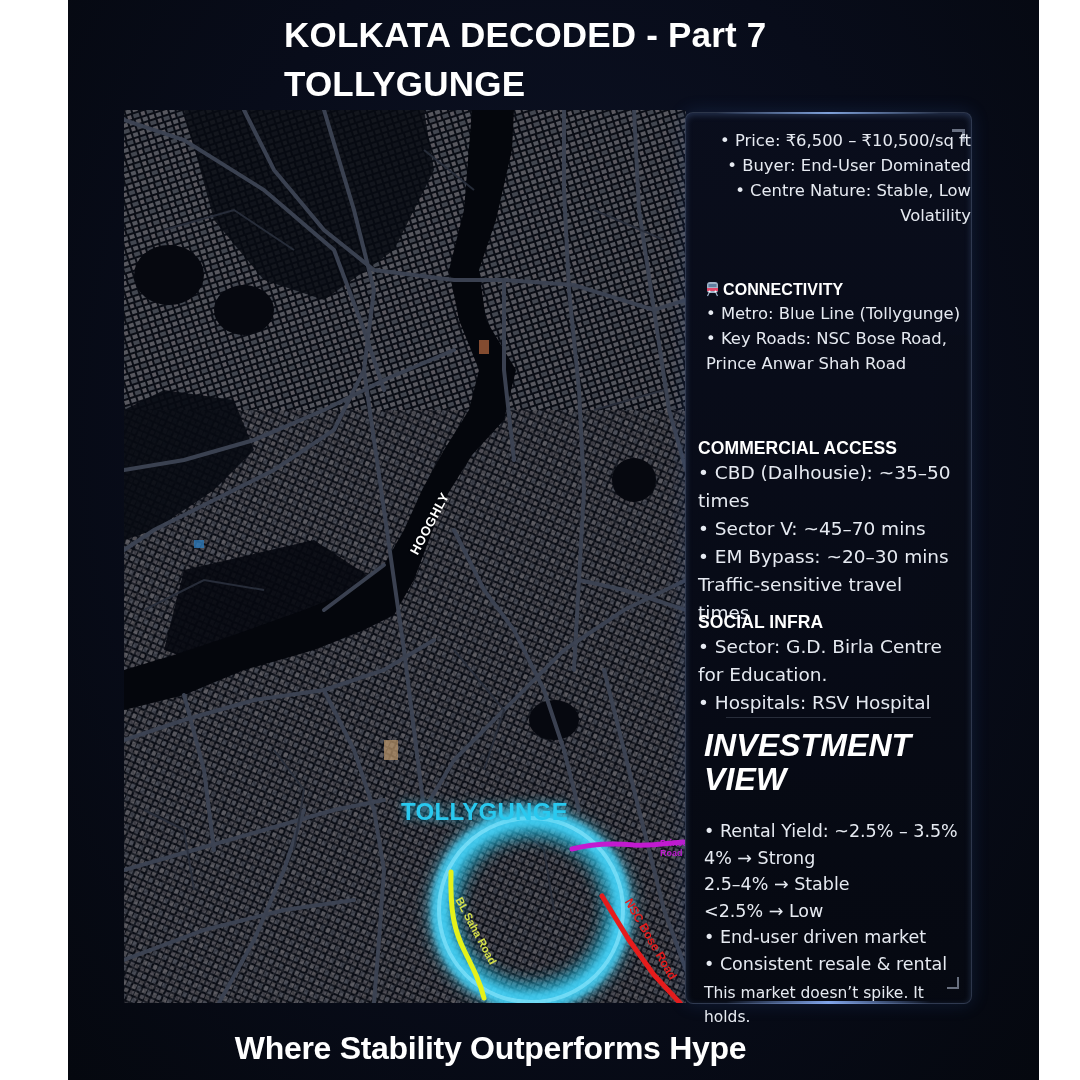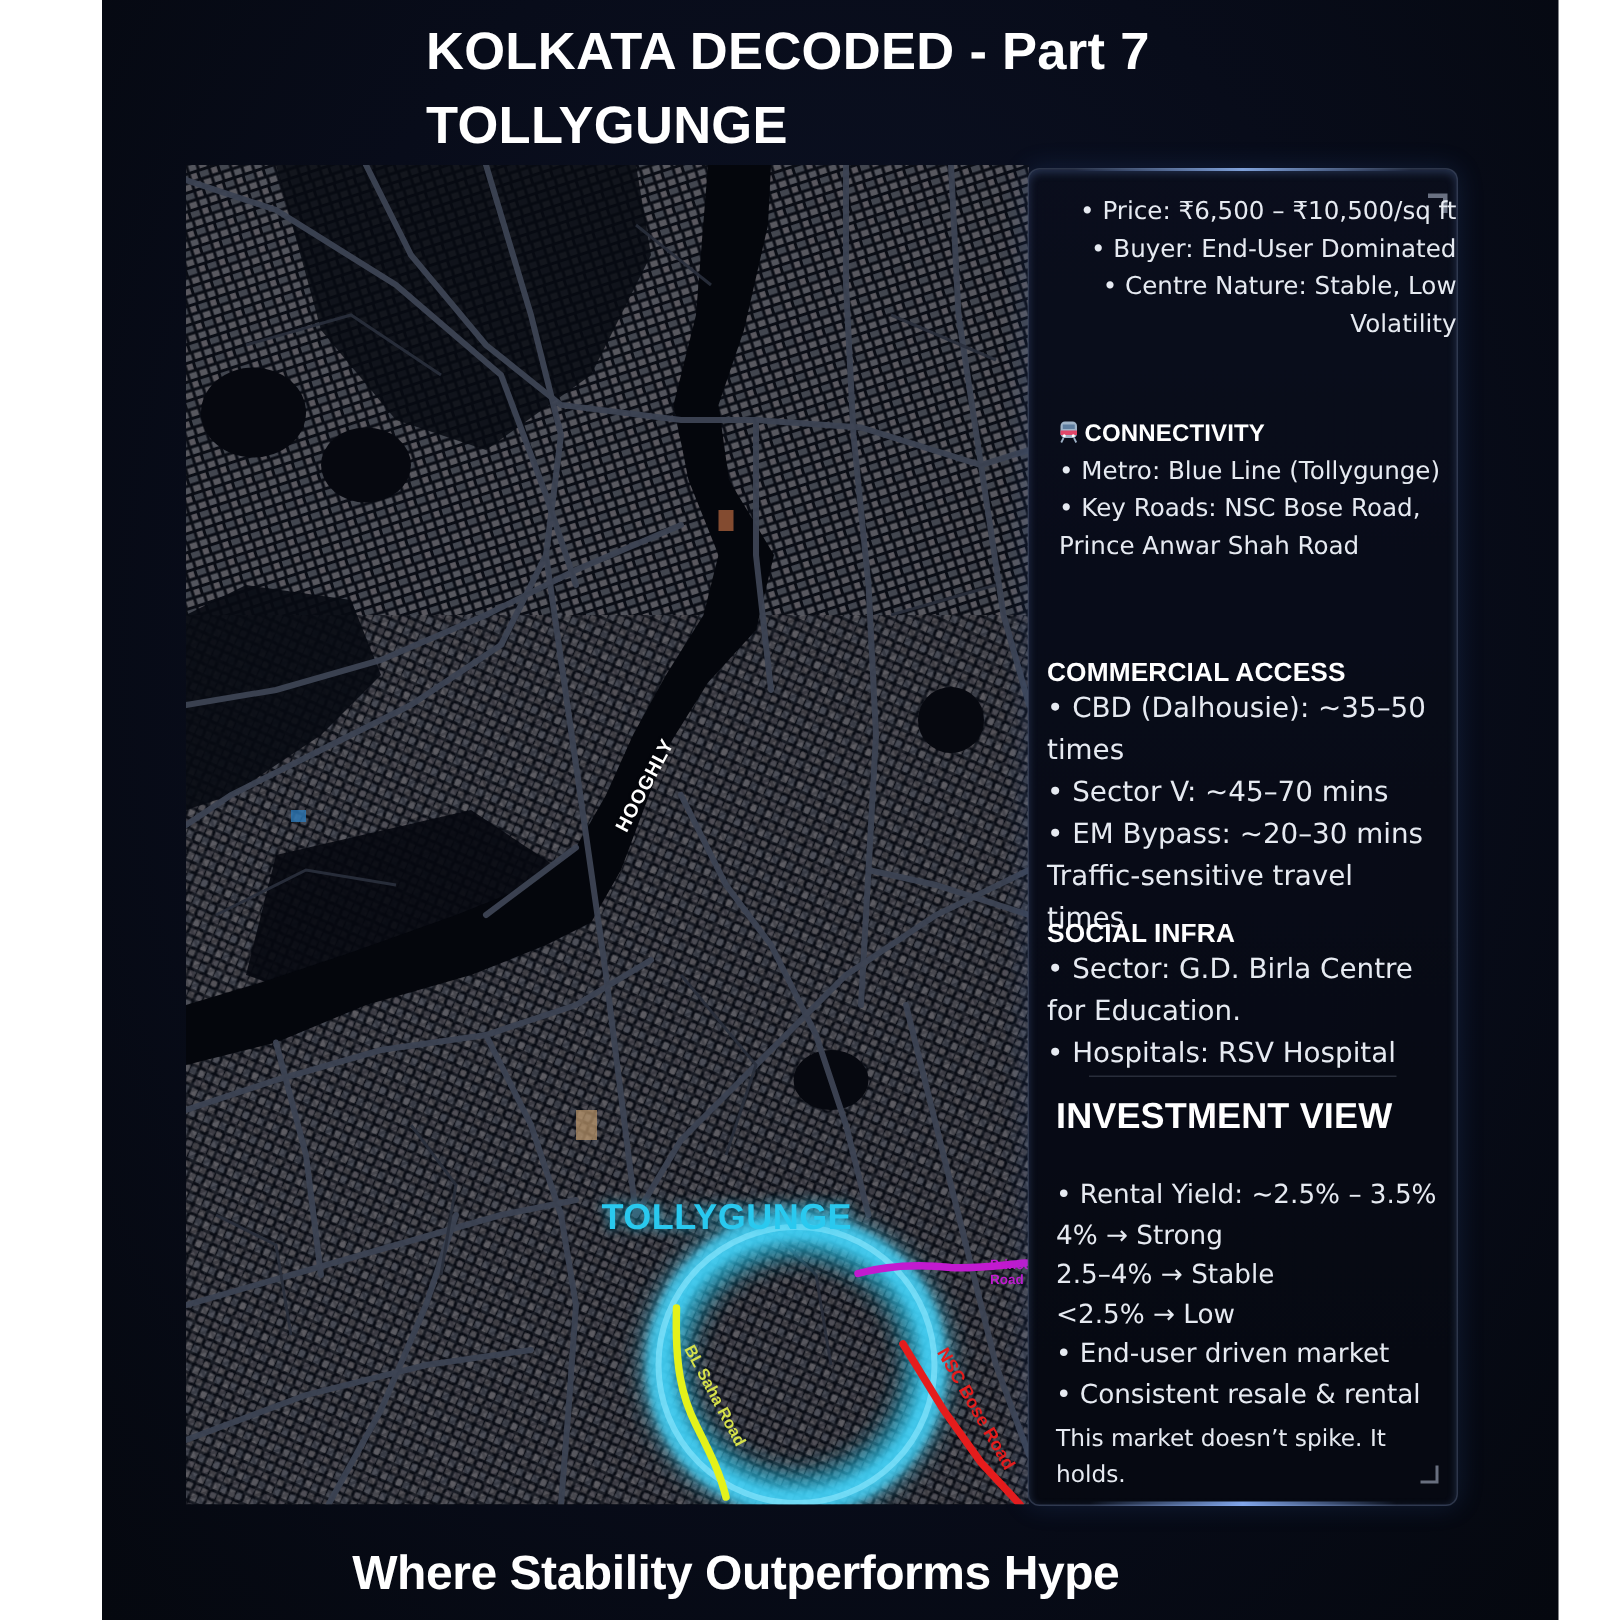--- a/index.html
+++ b/index.html
@@ -71,21 +71,21 @@
   .s1 .line { line-height: 25px; font-size: 16.4px; text-align: right; }
   .s2 { top: 166px; left: 20px; }
   .s2 .line { font-size: 16.4px; }
   .s3 { top: 288px; left: 12px; margin-top: 36px; }
   .s3 .sec-h { font-size: 17.5px; }
   .s3 .line { font-size: 18.5px; line-height: 28px; }
   .s4 { top: 476px; left: 12px; margin-top: 22px; }
   .s4 .sec-h { font-size: 17.5px; }
   .s4 .line { font-size: 18.5px; line-height: 28px; }
   .s5 { top: 615px; left: 18px; }
-  .s5 .sec-h { font-size: 24px; line-height: 34px; }
+  .s5 .sec-h { font-size: 32px; line-height: 34px; font-style: italic; }
   .s5 .items { margin-top: 22px; }
   .s5 .line { font-size: 17.5px; line-height: 26.5px; }
   .s5 .note { font-size: 15.5px; line-height: 24px; margin-top: 4px; color: #e6eaf1; }
   .metro-icon {
     display: inline-block; width: 13px; height: 16px; vertical-align: -2px; margin-right: 4px;
     position: relative;
   }
   .divider { position: absolute; left: 40px; right: 40px; height: 1px; background: rgba(140,150,170,0.25); }
 
   .tagline {

